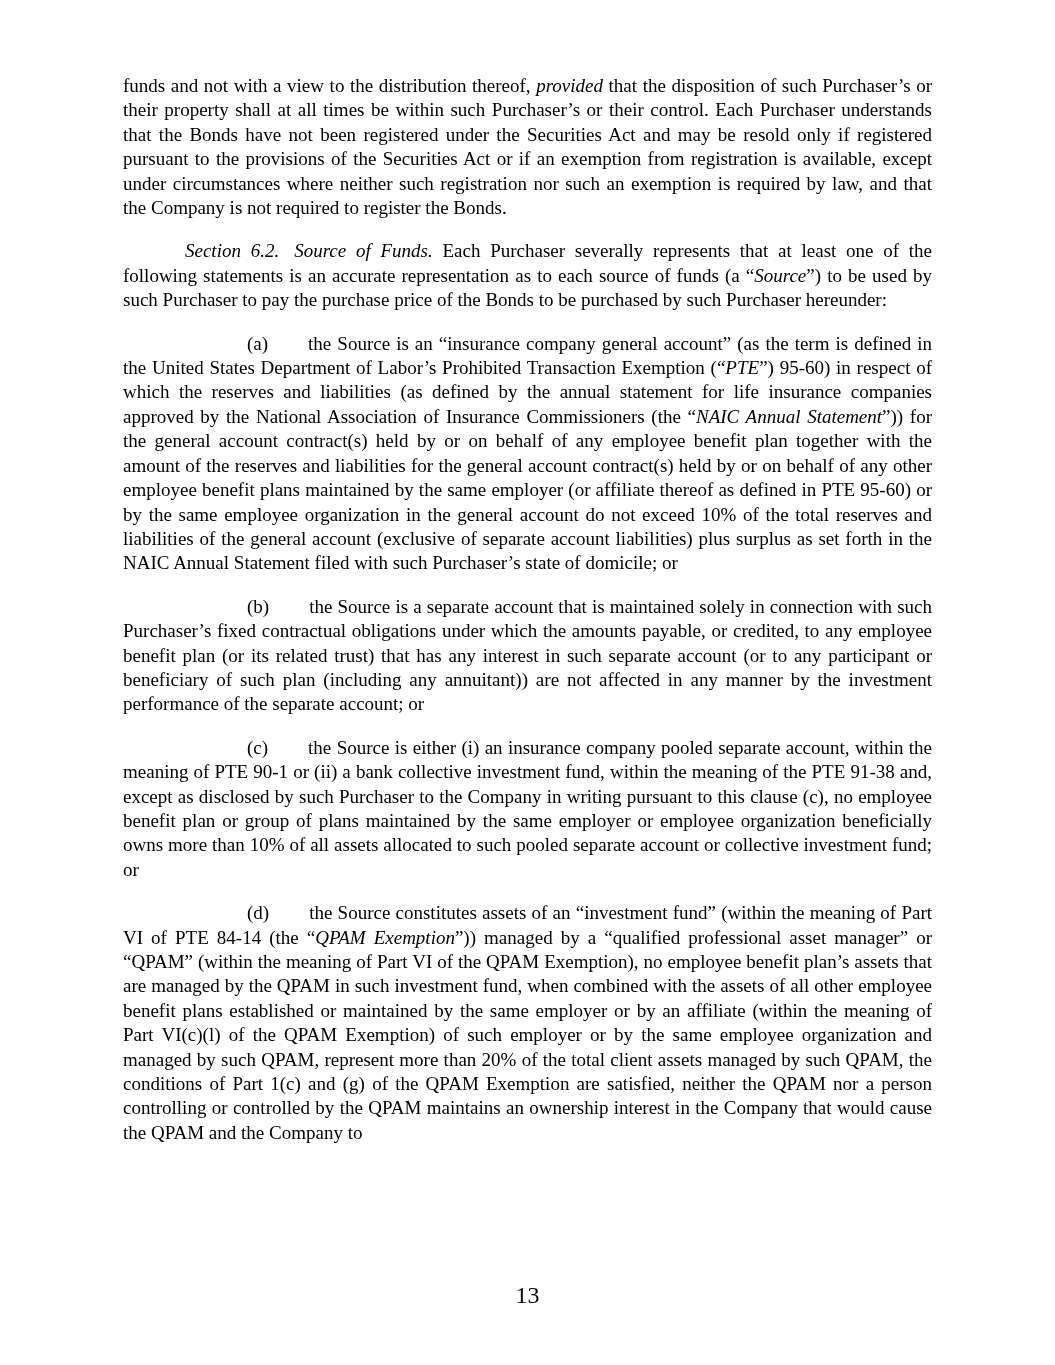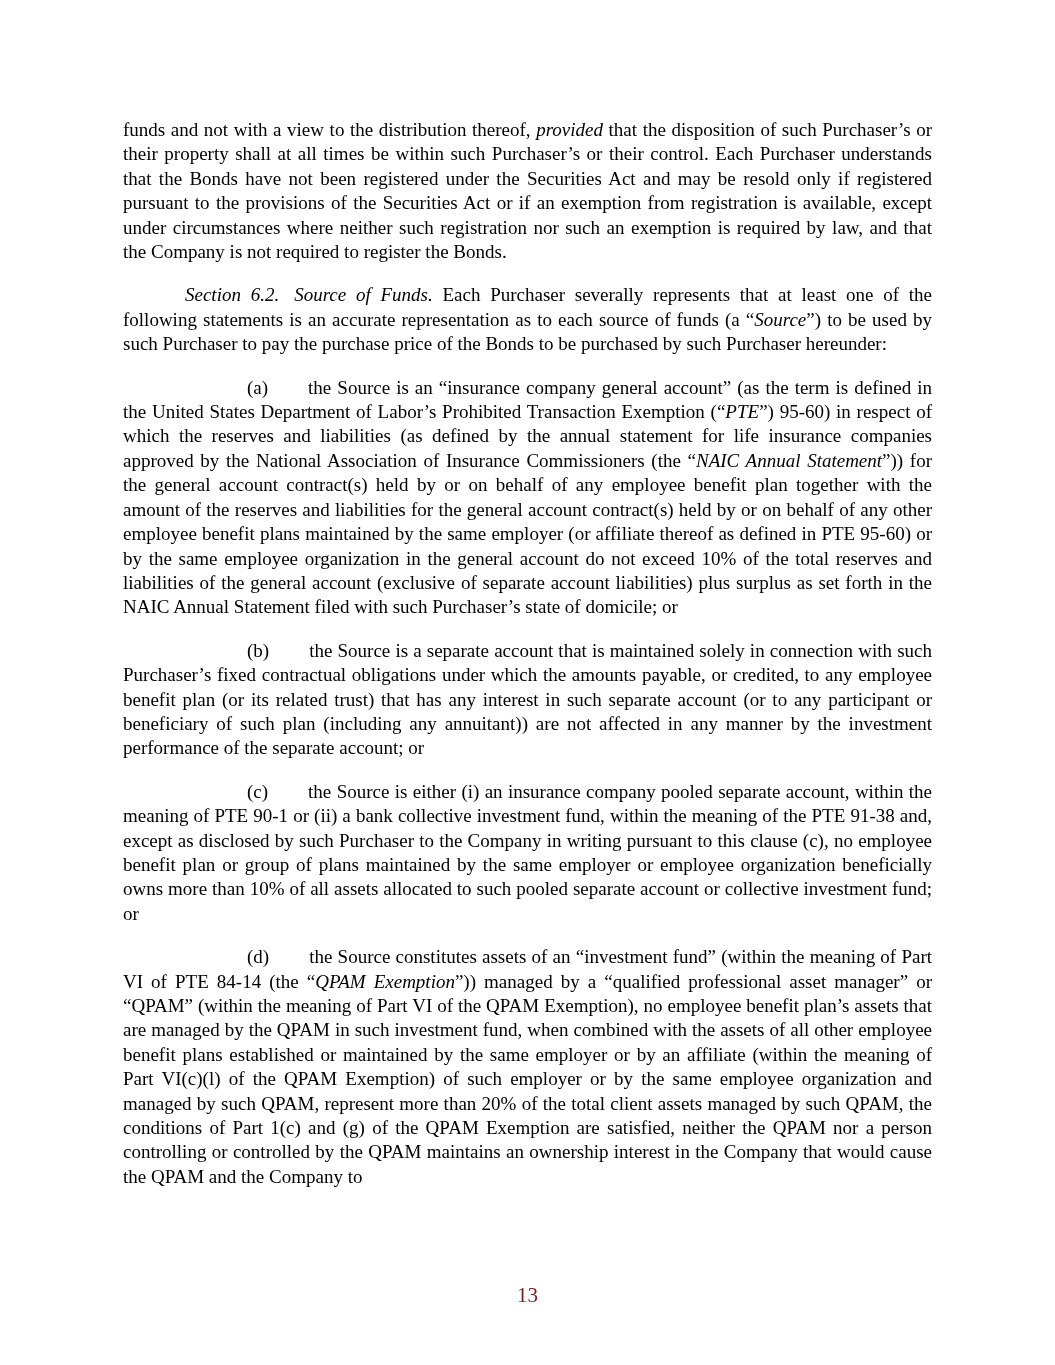--- a/index.html
+++ b/index.html
@@ -10,21 +10,21 @@
   body {
     width: 1055px;
     height: 1365px;
     position: relative;
     overflow: hidden;
   }
   .page {
     position: absolute;
     inset: 0;
     box-sizing: border-box;
-    padding: 118px 123px 0 123px;
+    padding: 74px 123px 0 123px;
     font-family: "Liberation Serif", "DejaVu Serif", serif;
     font-size: 19px;
     line-height: 24.4px;
     color: #000000;
     background: #ffffff;
   }
   .para {
     margin: 0 0 19px 0;
     text-align: justify;
     text-justify: inter-word;
@@ -37,22 +37,22 @@
   .tab { display: inline-block; }
   .tab-sm { width: 15px; }
   .tab-lg { width: 40px; }
   .page-number {
     position: absolute;
     left: 0;
     right: 0;
     bottom: 58px;
     text-align: center;
     font-family: "Liberation Serif", "DejaVu Serif", serif;
-    font-size: 21px;
-    color: #7f1d1d;
+    font-size: 24px;
+    color: #000000;
   }
 </style>
 </head>
 <body>
 
 <div class="page">
   <p class="para indent-none"><span>funds and not with a view to the distribution thereof, </span><span class="i">provided</span><span> that the disposition of such Purchaser’s or their property shall at all times be within such Purchaser’s or their control.  Each Purchaser understands that the Bonds have not been registered under the Securities Act and may be resold only if registered pursuant to the provisions of the Securities Act or if an exemption from registration is available, except under circumstances where neither such registration nor such an exemption is required by law, and that the Company is not required to register the Bonds.</span></p>
   <p class="para indent-section"><span class="i">Section 6.2.</span><span class="tab tab-sm"></span><span class="i">Source of Funds.</span><span>  Each Purchaser severally represents that at least one of the following statements is an accurate representation as to each source of funds (a “</span><span class="i">Source</span><span>”) to be used by such Purchaser to pay the purchase price of the Bonds to be purchased by such Purchaser hereunder:</span></p>
   <p class="para indent-sub"><span>(a)</span><span class="tab tab-lg"></span><span>the Source is an “insurance company general account” (as the term is defined in the United States Department of Labor’s Prohibited Transaction Exemption (“</span><span class="i">PTE</span><span>”) 95-60) in respect of which the reserves and liabilities (as defined by the annual statement for life insurance companies approved by the National Association of Insurance Commissioners (the “</span><span class="i">NAIC Annual Statement</span><span>”)) for the general account contract(s) held by or on behalf of any employee benefit plan together with the amount of the reserves and liabilities for the general account contract(s) held by or on behalf of any other employee benefit plans maintained by the same employer (or affiliate thereof as defined in PTE 95-60) or by the same employee organization in the general account do not exceed 10% of the total reserves and liabilities of the general account (exclusive of separate account liabilities) plus surplus as set forth in the NAIC Annual Statement filed with such Purchaser’s state of domicile; or</span></p>
   <p class="para indent-sub"><span>(b)</span><span class="tab tab-lg"></span><span>the Source is a separate account that is maintained solely in connection with such Purchaser’s fixed contractual obligations under which the amounts payable, or credited, to any employee benefit plan (or its related trust) that has any interest in such separate account (or to any participant or beneficiary of such plan (including any annuitant)) are not affected in any manner by the investment performance of the separate account; or</span></p>

